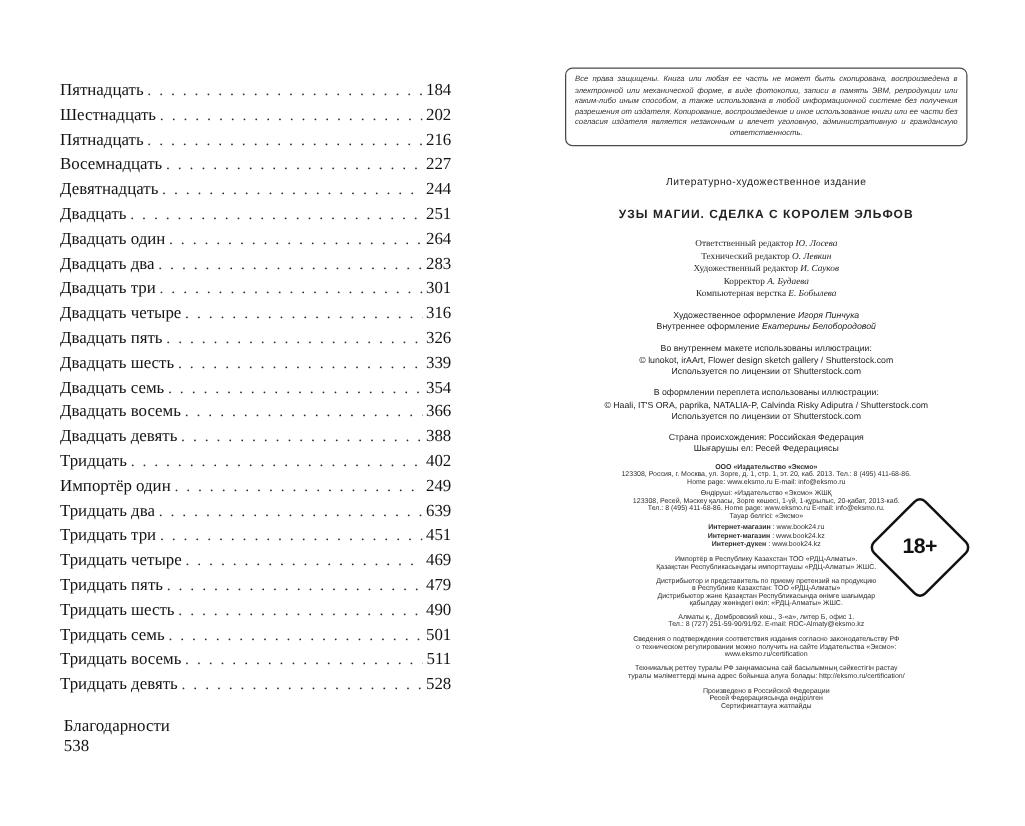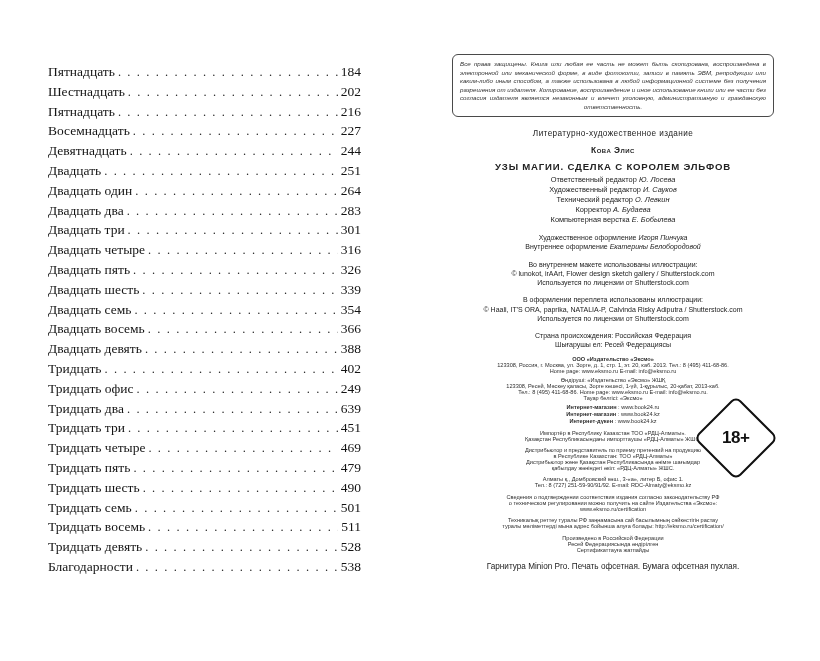--- a/index.html
+++ b/index.html
@@ -12,36 +12,36 @@
     position:absolute;left:48px;top:64px;width:313px;
     font-family:"Liberation Serif",serif;font-size:13.5px;color:#141414;
   }
   .toc-row{display:flex;align-items:baseline;height:19.8px;}
   .toc-title{white-space:nowrap;}
   .toc-dots{
     flex:1;overflow:hidden;white-space:nowrap;margin:0 3px;
     font-size:12.5px;letter-spacing:1.6px;color:#2a2a2a;
   }
   .toc-page{white-space:nowrap;}
-  .ack-row{margin-top:0;}
+  .ack-row{margin-top:14px;flex-direction:column;}
   
   .colophon{
     position:absolute;left:452px;top:54px;width:322px;
     text-align:center;color:#222;
   }
   .copyright-box{
     border:1px solid #4a4a4a;border-radius:6px;padding:5px 7px;
     font-size:6.2px;line-height:1.38;font-style:italic;color:#333;
     text-align:justify;text-align-last:center;
   }
-  .edition{margin-top:12px;font-size:8.2px;letter-spacing:.4px;}
+  .edition{margin-top:24px;font-size:8.2px;letter-spacing:.4px;}
   .series{margin-top:7px;font-size:8.2px;letter-spacing:.2px;}
   .author{margin-top:7px;font-size:8.4px;font-weight:bold;font-variant:small-caps;letter-spacing:.5px;}
-  .book-title{margin-top:6px;font-size:9.6px;font-weight:bold;letter-spacing:.8px;}
-  .staff{margin-top:3px;font-size:7.4px;}
+  .book-title{margin-top:16px;font-size:9.6px;font-weight:bold;letter-spacing:.8px;}
+  .staff{margin-top:13px;font-size:7.4px;font-family:Liberation Serif, serif;}
   .staff .line{line-height:10px;}
   .mid{font-size:7px;}
   .mid .line{line-height:9.2px;}
   .design{margin-top:8px;}
   .ill1{margin-top:8px;}
   .ill2{margin-top:8px;}
   .origin{margin-top:8px;}
   .fine{font-size:5.6px;color:#2e2e2e;}
   .fine .line{line-height:6px;}
   .publisher-ru{margin-top:7px;}
@@ -147,21 +147,21 @@
         <span class="toc-title">Двадцать девять</span>
         <span class="toc-dots">. . . . . . . . . . . . . . . . . . . . . . . . . . . . . . . . . . . . . . . . . . . . . . . . . . . . . . . . . . . . . . . . . . . . . . . . . . . . . . . . </span>
         <span class="toc-page">388</span>
       </div>
       <div class="toc-row">
         <span class="toc-title">Тридцать</span>
         <span class="toc-dots">. . . . . . . . . . . . . . . . . . . . . . . . . . . . . . . . . . . . . . . . . . . . . . . . . . . . . . . . . . . . . . . . . . . . . . . . . . . . . . . . </span>
         <span class="toc-page">402</span>
       </div>
       <div class="toc-row">
-        <span class="toc-title">Тридцать офис</span>
+        <span class="toc-title">Импортёр один</span>
         <span class="toc-dots">. . . . . . . . . . . . . . . . . . . . . . . . . . . . . . . . . . . . . . . . . . . . . . . . . . . . . . . . . . . . . . . . . . . . . . . . . . . . . . . . </span>
         <span class="toc-page">249</span>
       </div>
       <div class="toc-row">
         <span class="toc-title">Тридцать два</span>
         <span class="toc-dots">. . . . . . . . . . . . . . . . . . . . . . . . . . . . . . . . . . . . . . . . . . . . . . . . . . . . . . . . . . . . . . . . . . . . . . . . . . . . . . . . </span>
         <span class="toc-page">639</span>
       </div>
       <div class="toc-row">
         <span class="toc-title">Тридцать три</span>
@@ -202,26 +202,25 @@
   <div class="toc-row ack-row">
     <span class="toc-title">Благодарности</span>
     <span class="toc-dots">. . . . . . . . . . . . . . . . . . . . . . . . . . . . . . . . . . . . . . . . . . . . . . . . . . . . . . . . . . . . . . . . . . . . . . . . . . . . . . . . </span>
     <span class="toc-page">538</span>
   </div>
 </div>
 
 <div class="colophon">
   <div class="copyright-box">Все права защищены. Книга или любая ее часть не может быть скопирована, воспроизведена в электронной или механической форме, в виде фотокопии, записи в память ЭВМ, репродукции или каким-либо иным способом, а также использована в любой информационной системе без получения разрешения от издателя. Копирование, воспроизведение и иное использование книги или ее части без согласия издателя является незаконным и влечет уголовную, административную и гражданскую ответственность.</div>
   <div class="edition">Литературно-художественное издание</div>
-  <div class="author">Кова Элис</div>
   <div class="book-title">УЗЫ МАГИИ. СДЕЛКА С КОРОЛЕМ ЭЛЬФОВ</div>
   <div class="staff">
       <div class="line">Ответственный редактор <i>Ю. Лосева</i></div>
+      <div class="line">Технический редактор <i>О. Левкин</i></div>
       <div class="line">Художественный редактор <i>И. Сауков</i></div>
-      <div class="line">Технический редактор <i>О. Левкин</i></div>
       <div class="line">Корректор <i>А. Будаева</i></div>
       <div class="line">Компьютерная верстка <i>Е. Бобылева</i></div>
     </div>
   <div class="mid design">
       <div class="line">Художественное оформление <i>Игоря Пинчука</i></div>
       <div class="line">Внутреннее оформление <i>Екатерины Белобородовой</i></div>
     </div>
   <div class="mid ill1">
       <div class="line">Во внутреннем макете использованы иллюстрации:</div>
       <div class="line">© lunokot, irAArt, Flower design sketch gallery / Shutterstock.com</div>
@@ -274,19 +273,18 @@
   <div class="fine cert-kz">
       <div class="line">Техникалық реттеу туралы РФ заңнамасына сай басылымның сәйкестігін растау</div>
       <div class="line">туралы мәліметтерді мына адрес бойынша алуға болады: http://eksmo.ru/certification/</div>
     </div>
   <div class="fine produced">
       <div class="line">Произведено в Российской Федерации</div>
       <div class="line">Ресей Федерациясында өндірілген</div>
       <div class="line">Сертификаттауға жатпайды</div>
     </div>
   <div class="print-info">
-      <div class="line">Гарнитура Minion Pro. Печать офсетная. Бумага офсетная пухлая.</div>
     </div>
 </div>
 
 <div class="age-badge">
   <span>18+</span>
 </div>
 
 </body></html>

